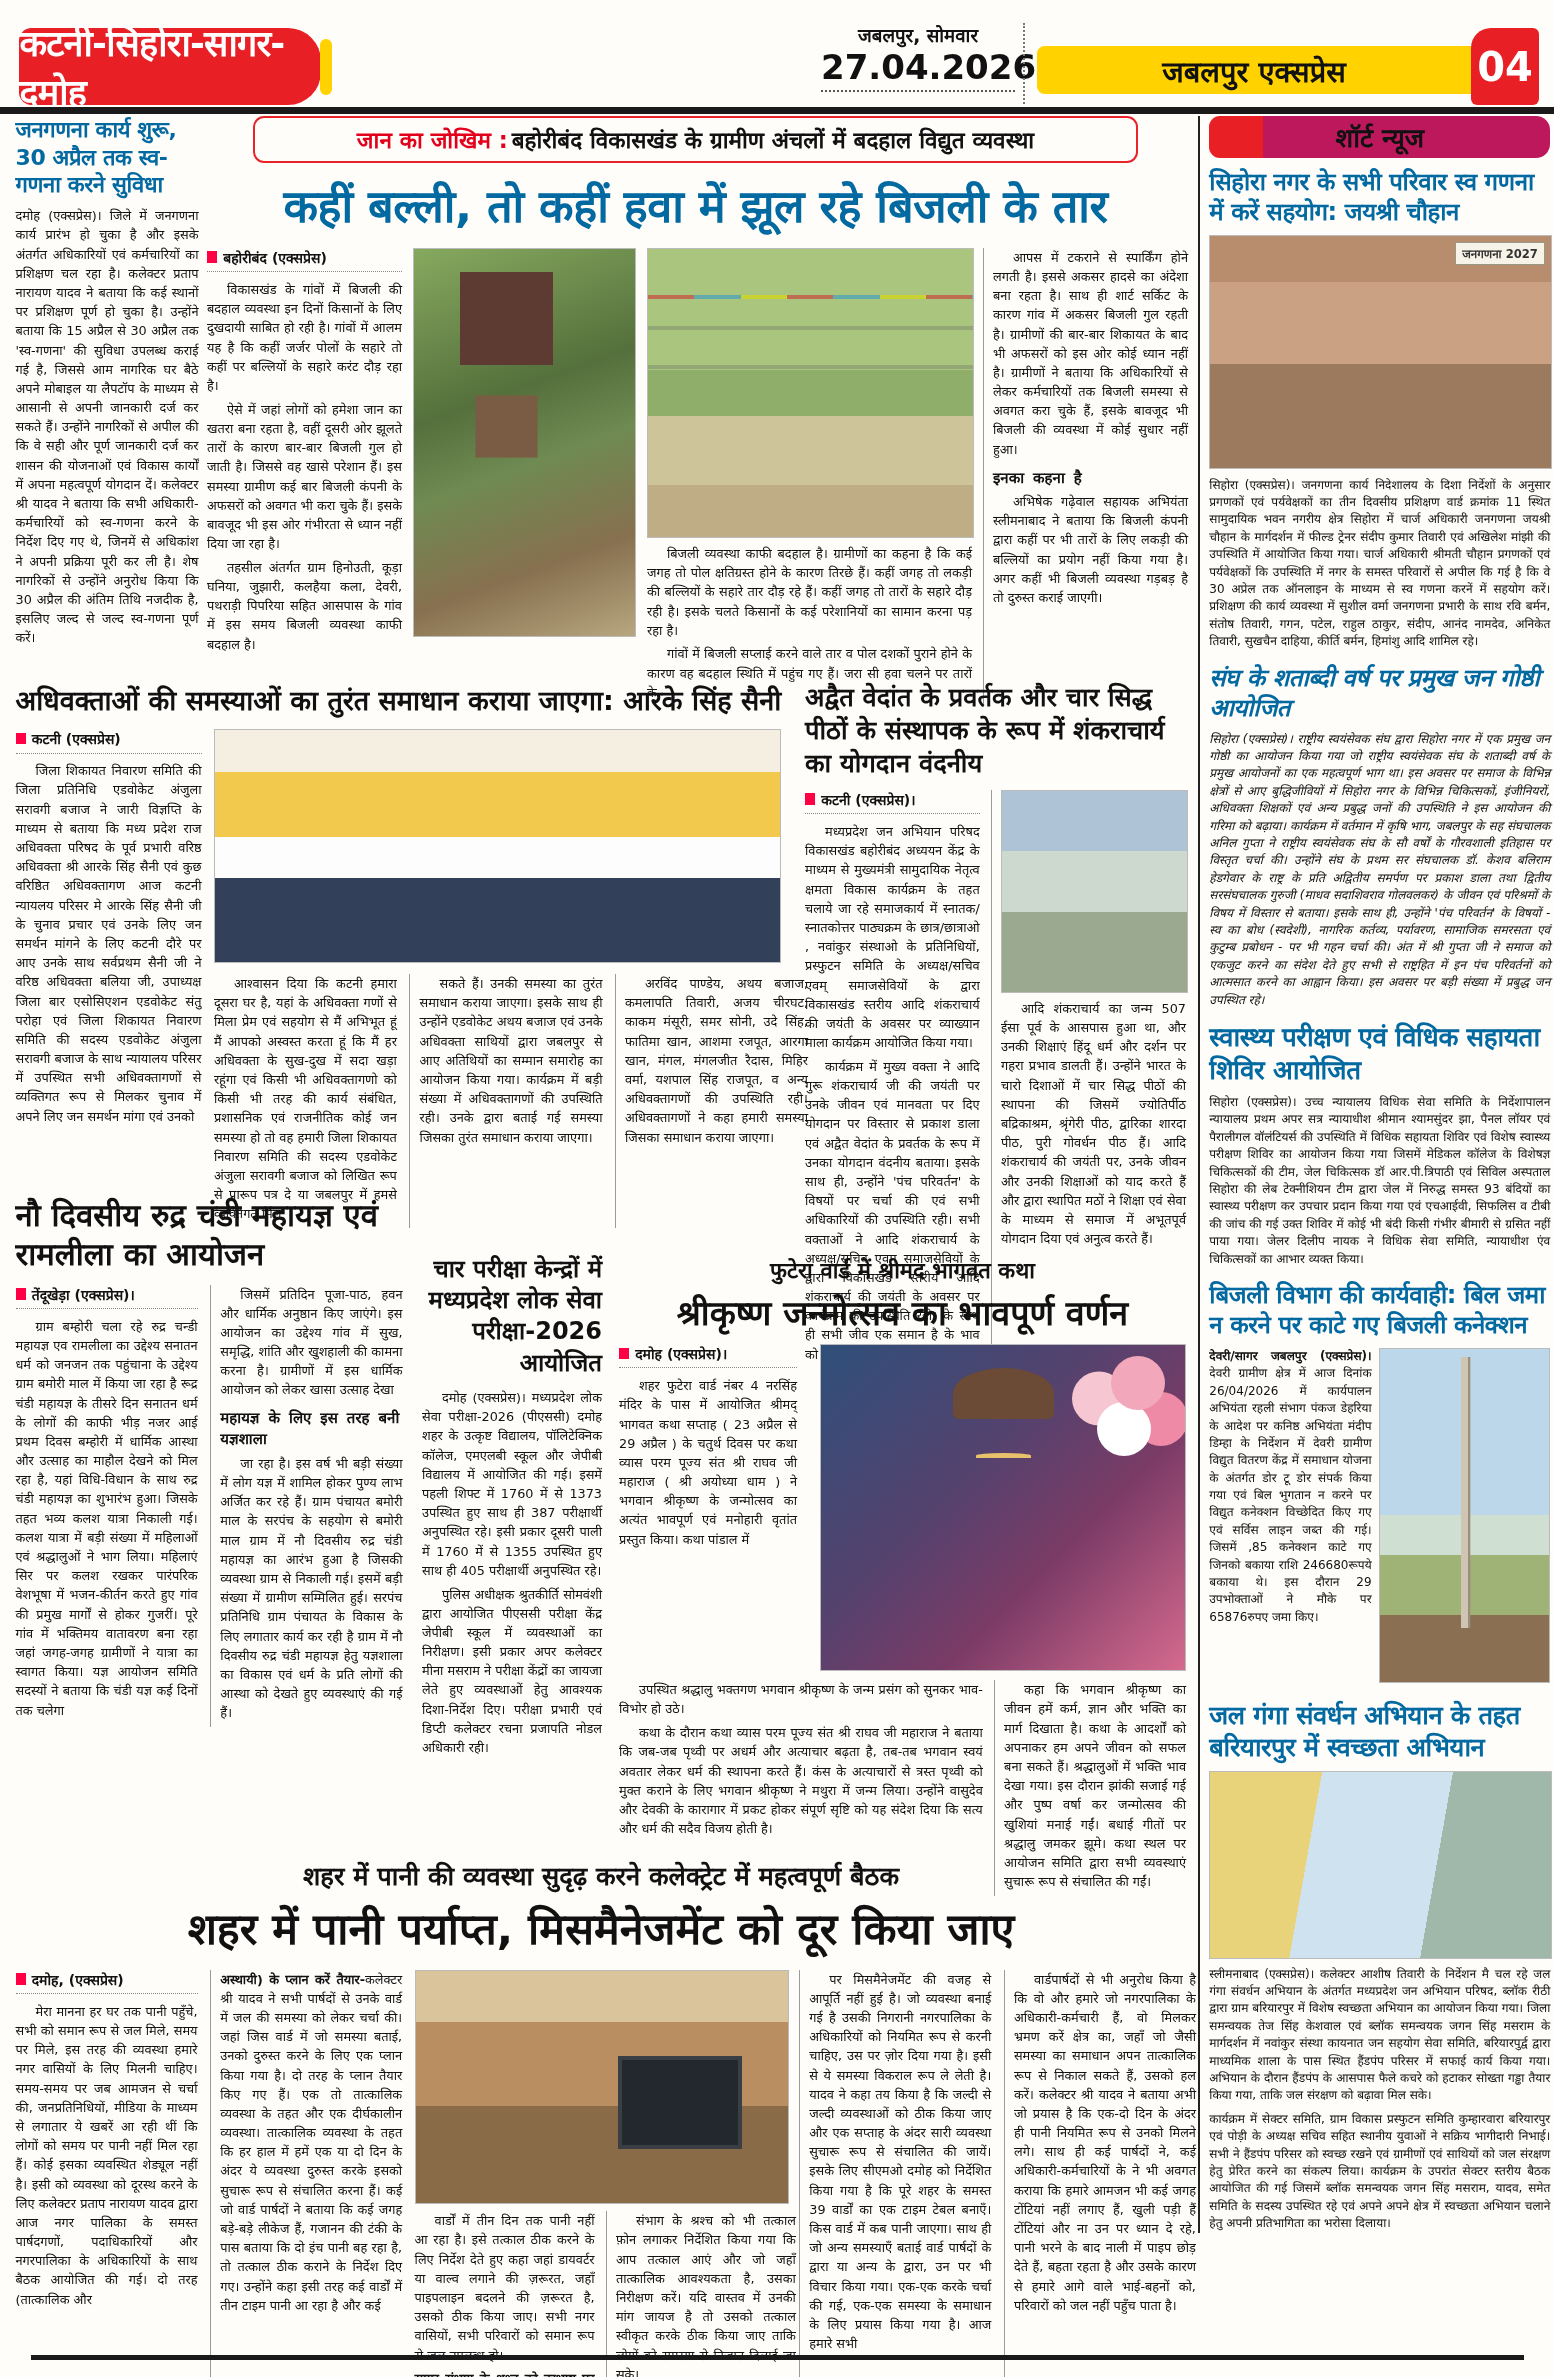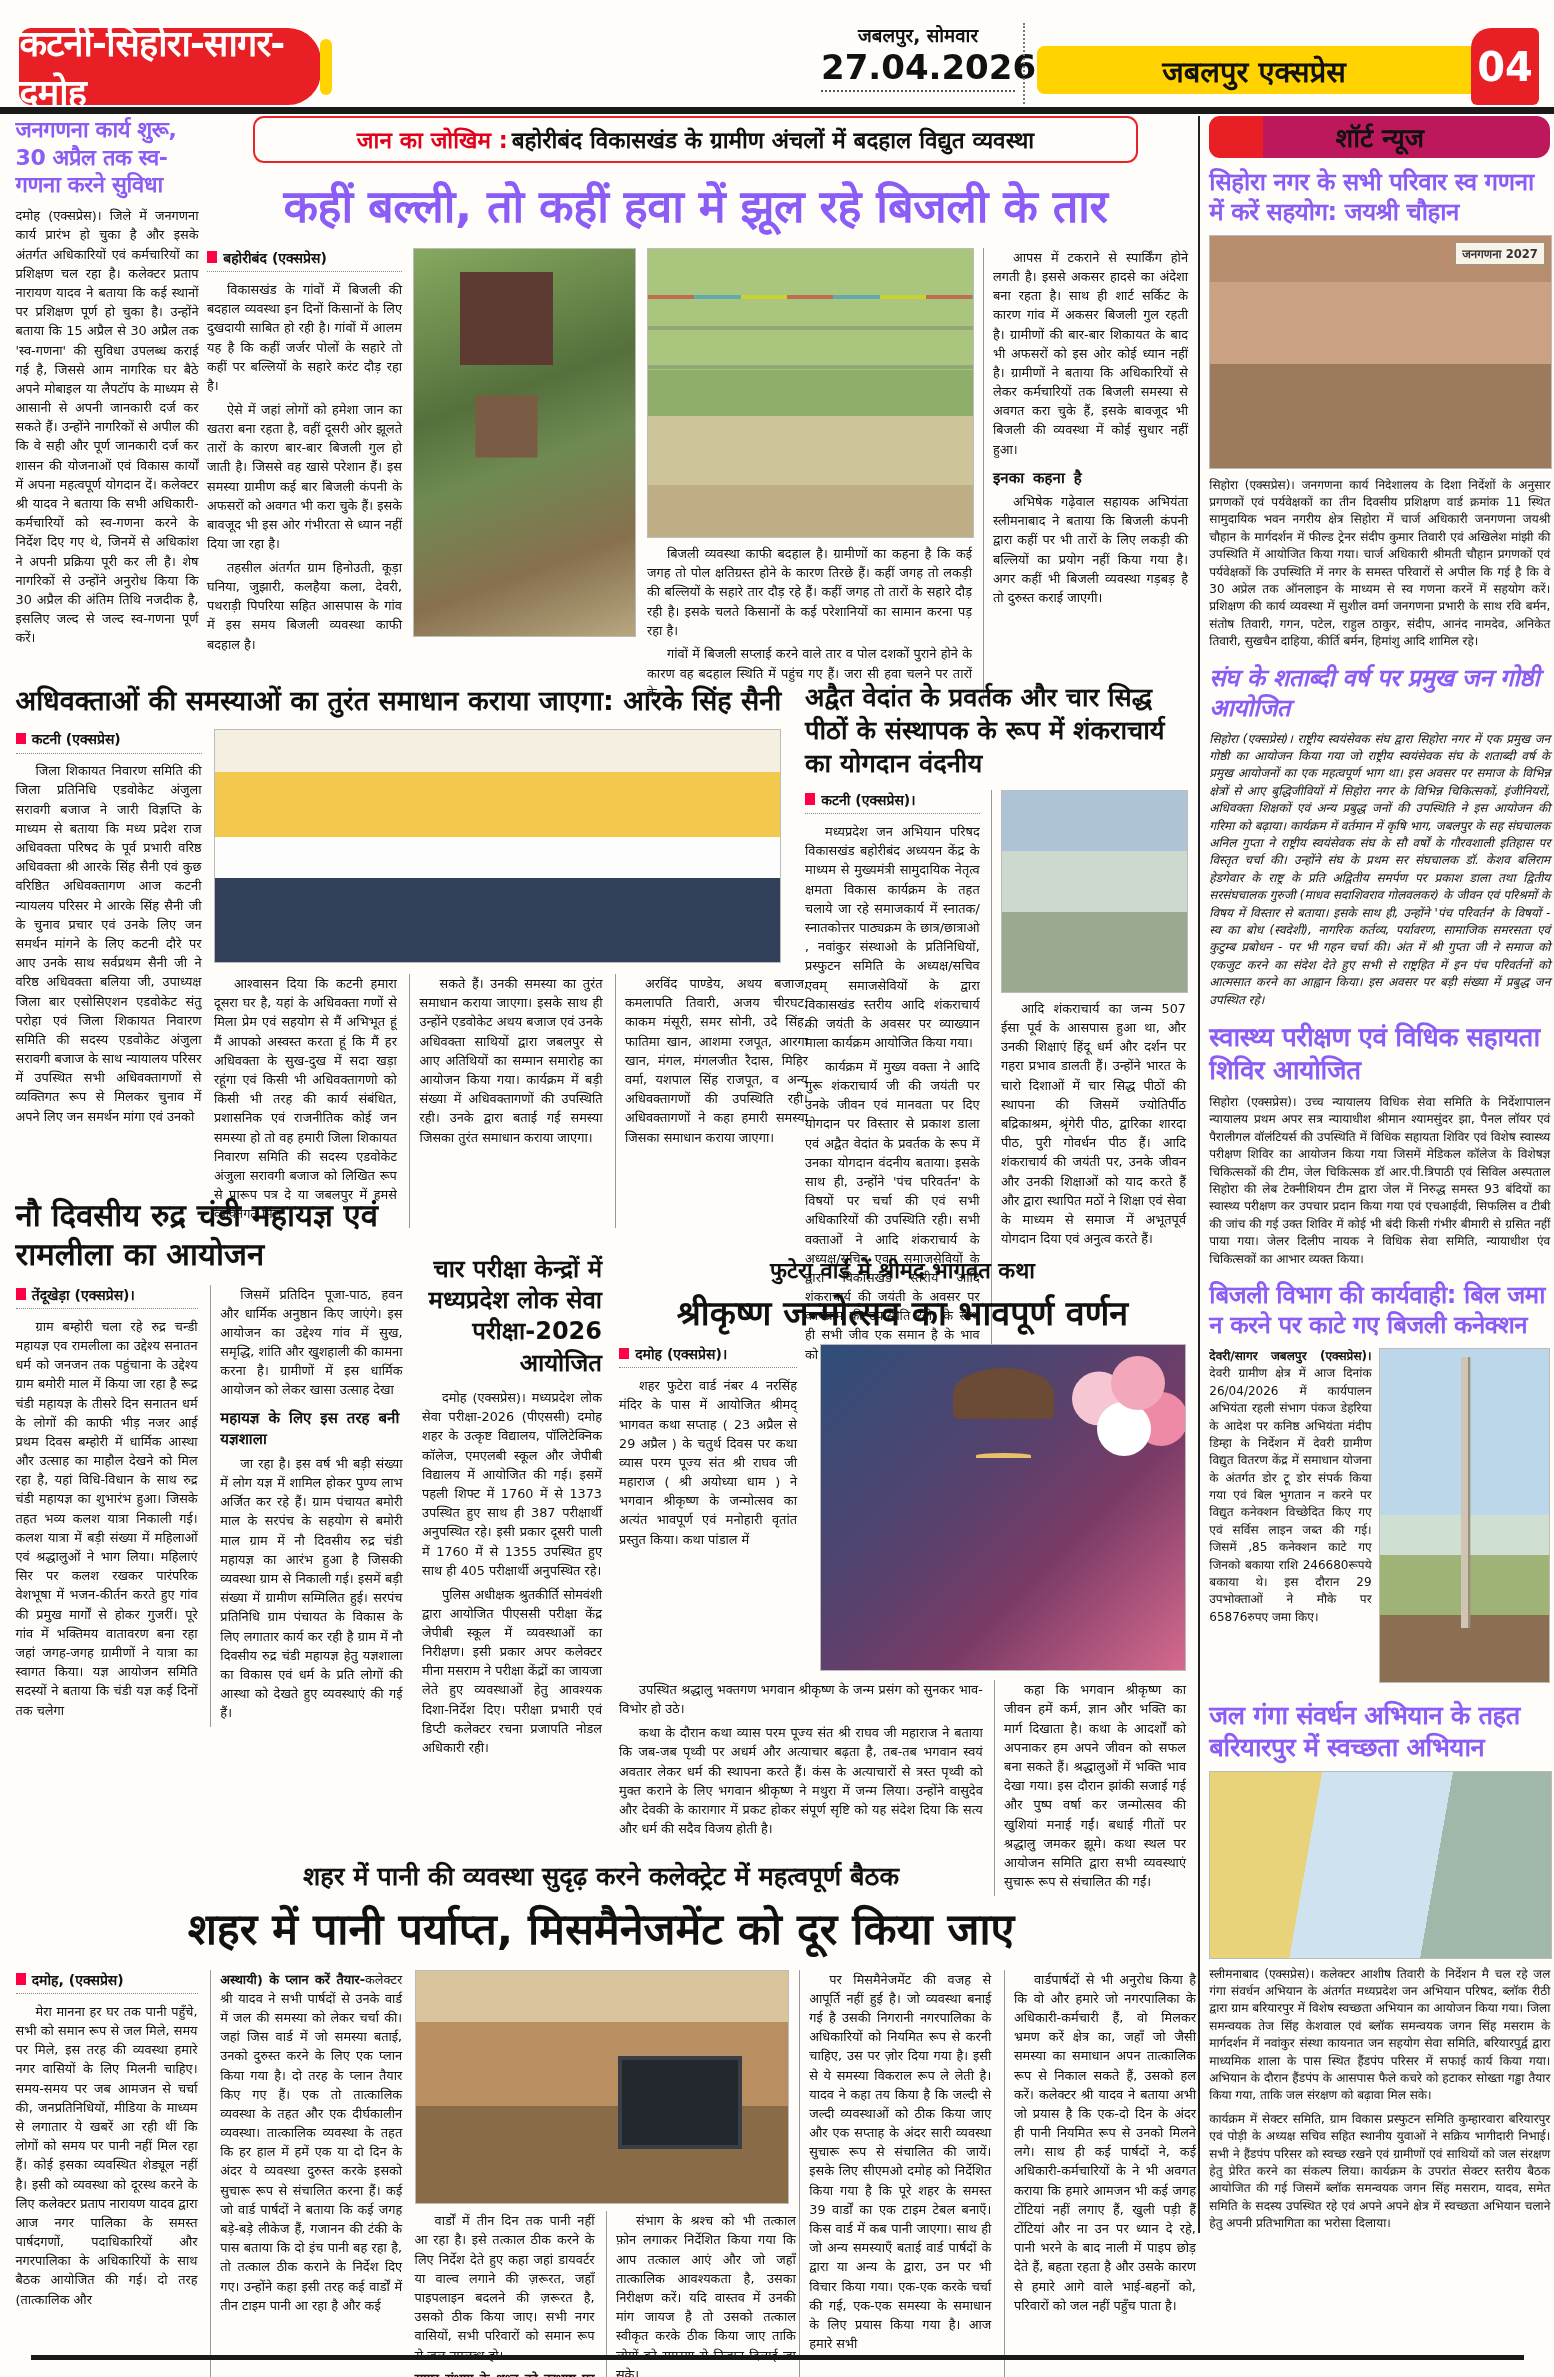--- a/index.html
+++ b/index.html
@@ -23,21 +23,21 @@
   .header-rule{position:absolute;left:0;top:107px;width:1555px;height:7px;background:#1a1a1a;}
   
   .body-txt{font-size:12.8px;line-height:1.5;text-align:justify;}
   .body-txt p{margin:0 0 4.6px 0;text-indent:20px;}
   .dateline{display:flex;align-items:center;gap:6.2px;font-weight:800;font-size:14px;
        border-bottom:1.5px dotted #888;padding-bottom:4.6px;margin-bottom:7.7px;}
   .bullet{width:10px;height:11.6px;background:#f04;flex:0 0 auto;}
   .subhead{font-size:15px;font-weight:900;margin:7.7px 0 4.6px 0;font-family:Liberation Mono, monospace;}
   .photo{background:#ccc;position:relative;overflow:hidden;border:0.8px solid #bbb;}
   .colrule{border-left:0.8px solid #9a9a9a;}
-  .hl{font-weight:900;color:#8b5cf6;letter-spacing:-0.4px;}
+  .hl{font-weight:900;color:#0369a1;letter-spacing:-0.4px;}
   
   .census{position:absolute;left:15.5px;top:116px;width:183px;}
   .census .h{font-size:22px;line-height:1.25;font-weight:900;margin-bottom:7.7px;}
   .center-zone{position:absolute;left:207px;top:116px;width:977px;}
   .kicker-box{border:2.3px solid #e8232a;border-radius:11px;padding:6.2px 11px;text-align:center;margin:0 46px;}
   .kicker-box .lbl{color:#e3001b;font-weight:900;font-size:22.5px;}
   .kicker-box .txt{font-weight:900;font-size:22.5px;}
   .main-hl{font-size:45px;text-align:center;margin:11px 0 12.4px 0;white-space:nowrap;}
   .main-body{display:flex;gap:11px;}
   .mcol{width:195px;flex:0 0 auto;}

